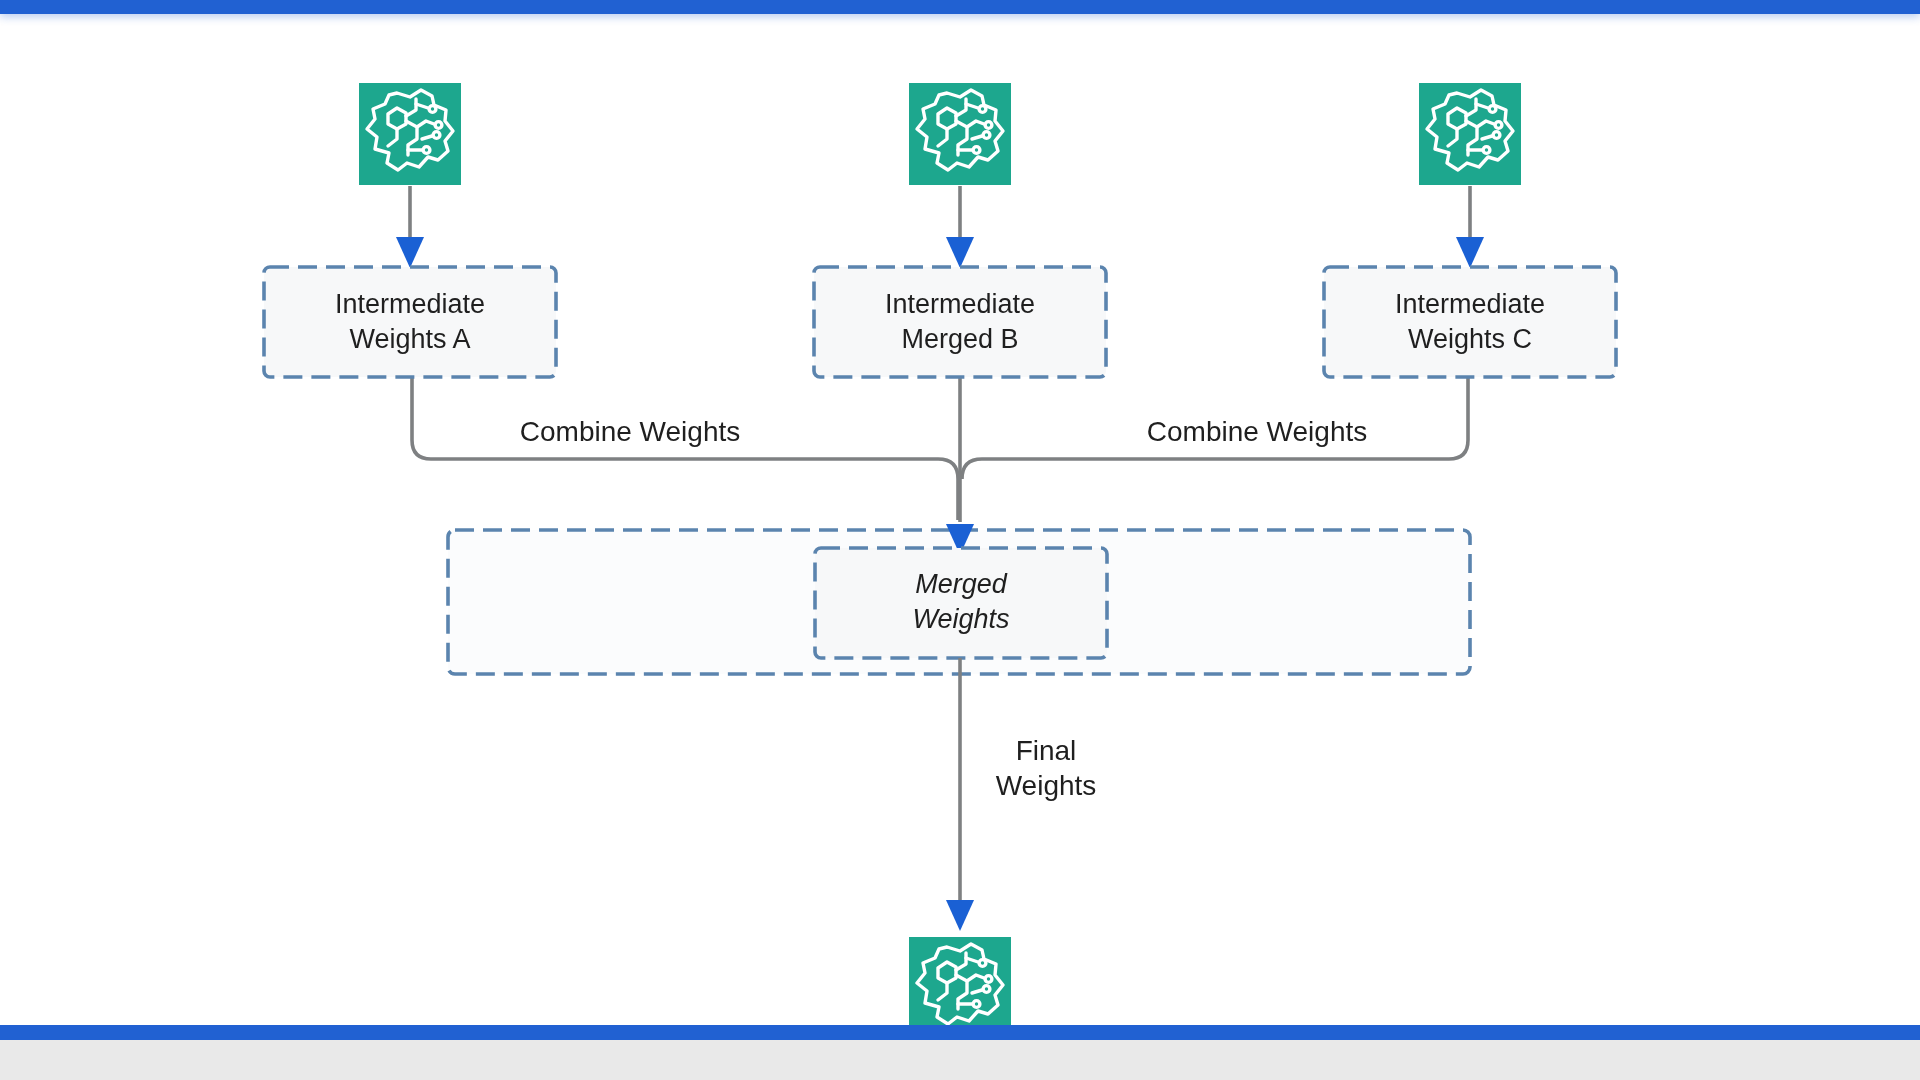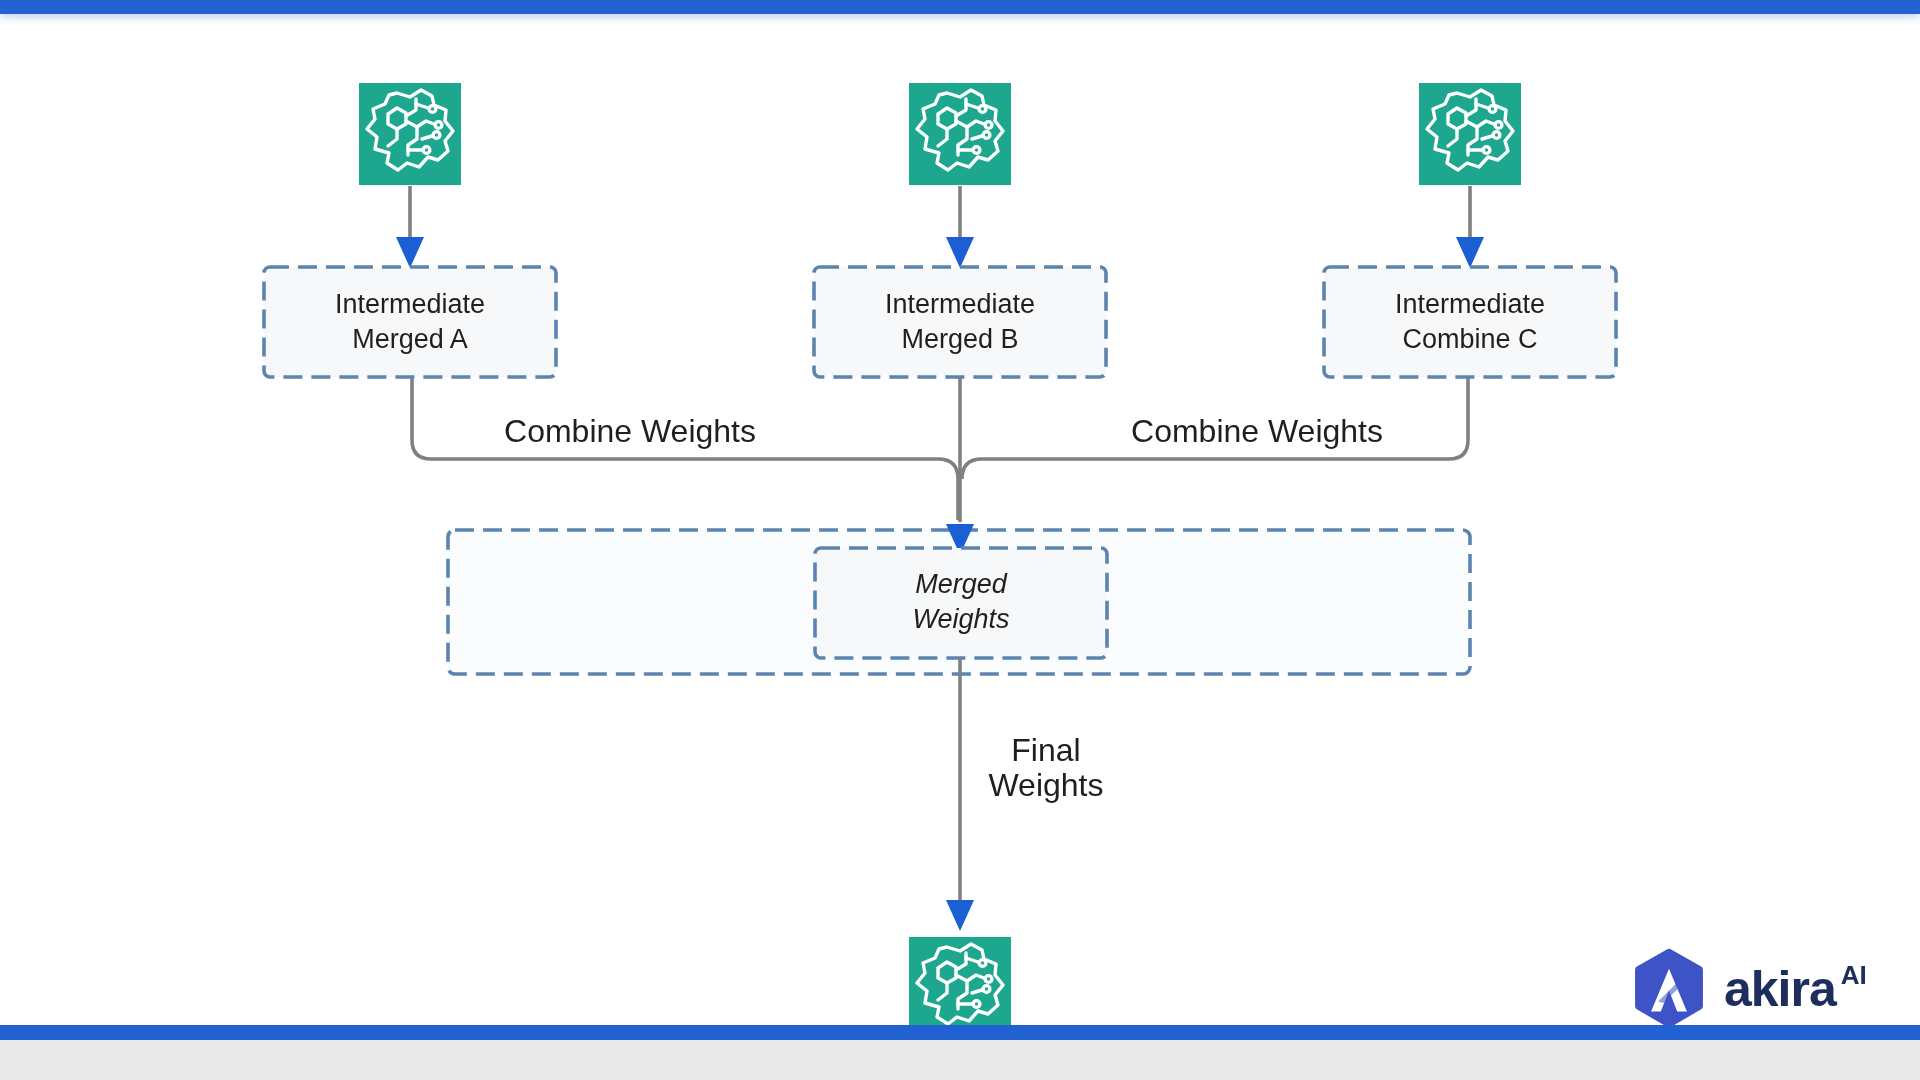--- a/index.html
+++ b/index.html
@@ -17,21 +17,21 @@
   svg.diagram{position:absolute;left:0;top:0;}
   .lbl{
     position:absolute;
     transform:translate(-50%,-50%);
     text-align:center;
     white-space:nowrap;
     font-size:27px;
     line-height:35px;
     color:#1f1f1f;
   }
-  .lbl.edge{font-size:32px;}
+  .lbl.edge{font-size:28px;}
   .logo{
     position:absolute;
     left:1630px;top:946px;
     display:flex;align-items:center;gap:16px;
   }
   .wordmark{
     font-size:50px;font-weight:700;color:#1d2d5e;
     letter-spacing:-1px;line-height:1;
     display:flex;align-items:flex-start;
   }
@@ -103,49 +103,38 @@
     </g>
 
     <line x1="960" y1="658" x2="960" y2="901" stroke="#7e8082" stroke-width="3.6"></line>
     <use href="#arrowHead" x="960" y="900"></use>
 
     <use href="#brainIcon" x="909" y="937"></use>
   </svg>
 
   <div class="lbl" style="left:410px;top:322px;">
     <div>Intermediate</div>
-    <div>Merged A</div>
+    <div>Weights A</div>
   </div>
   <div class="lbl" style="left:960px;top:322px;">
     <div>Intermediate</div>
     <div>Merged B</div>
   </div>
   <div class="lbl" style="left:1470px;top:322px;">
     <div>Intermediate</div>
-    <div>Combine C</div>
+    <div>Weights C</div>
   </div>
   <div class="lbl" style="left:961px;top:602px;font-style:italic;">
     <div>Merged</div>
     <div>Weights</div>
   </div>
 
   <div class="lbl edge" style="left:630px;top:431px;">Combine Weights</div>
   <div class="lbl edge" style="left:1257px;top:431px;">Combine Weights</div>
 
   <div class="lbl edge" style="left:1046px;top:768px;">
     <div>Final</div>
     <div>Weights</div>
   </div>
 
-  <div class="logo">
-    <svg width="78" height="86" viewBox="0 0 100 100">
-      <path d="M50 3 L89 25 L89 72 L50 95 L11 72 L11 25 Z" fill="#3d53c6" stroke="#3d53c6" stroke-width="9" stroke-linejoin="round"></path>
-      <path d="M50 24 L73 79 L60.5 79 L50 52 L39.5 79 L27 79 Z" fill="#ffffff"></path>
-      <path d="M36 66 L64 38 L64 47 L43 68 Z" fill="#3d53c6" opacity="0.55"></path>
-    </svg>
-    <div class="wordmark">
-      <span>akira</span>
-        <sup>AI</sup>
-    </div>
-  </div>
 
   <div class="bar bottom"></div>
 </div>
 
 </body></html>

